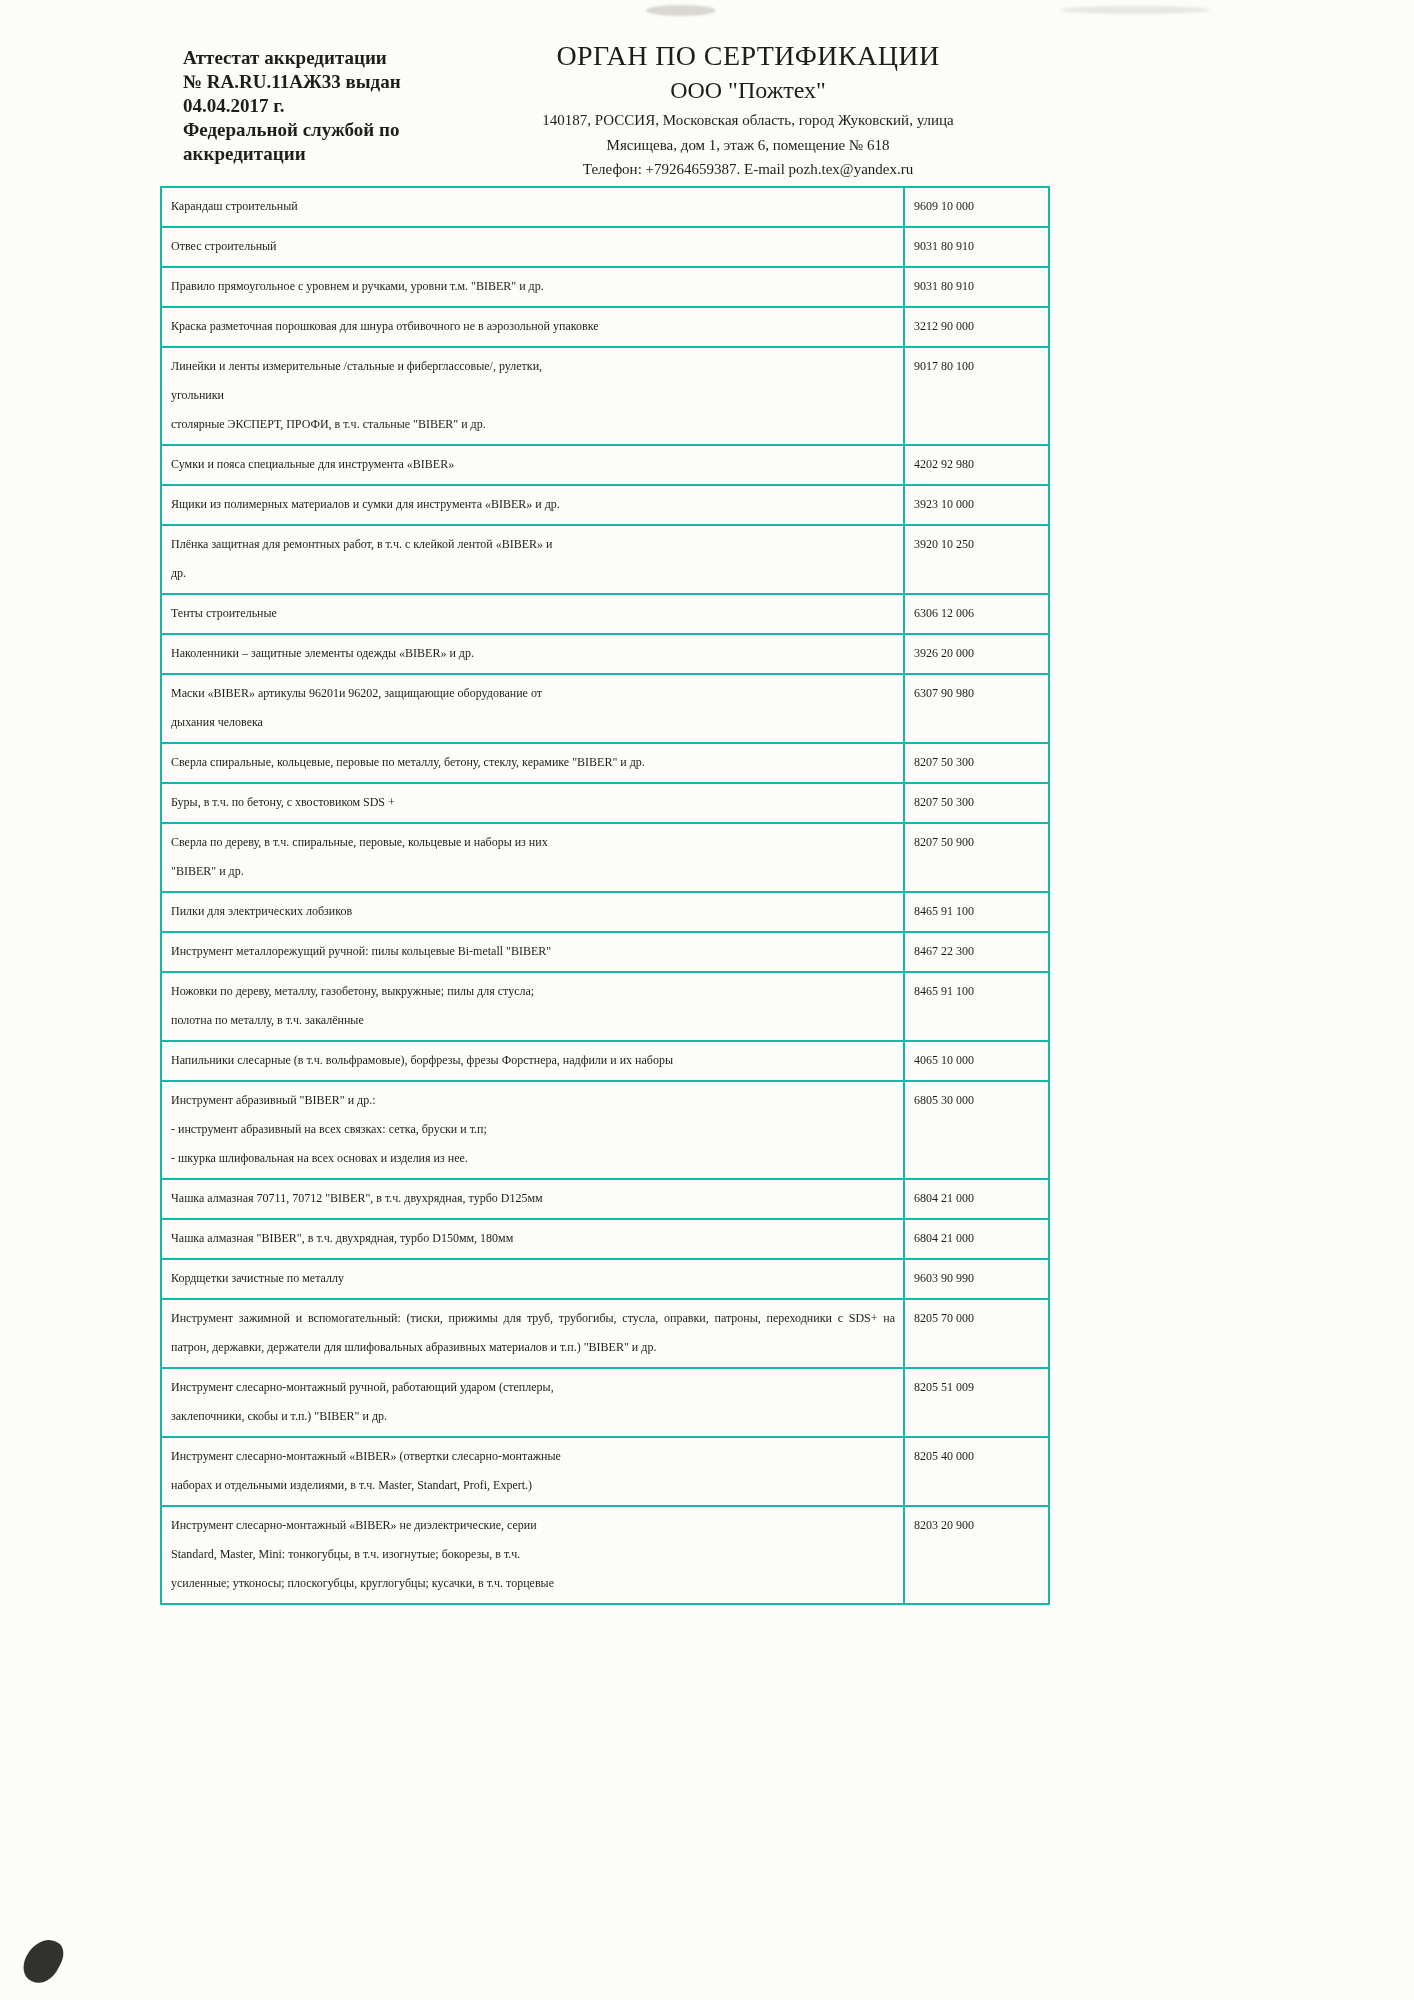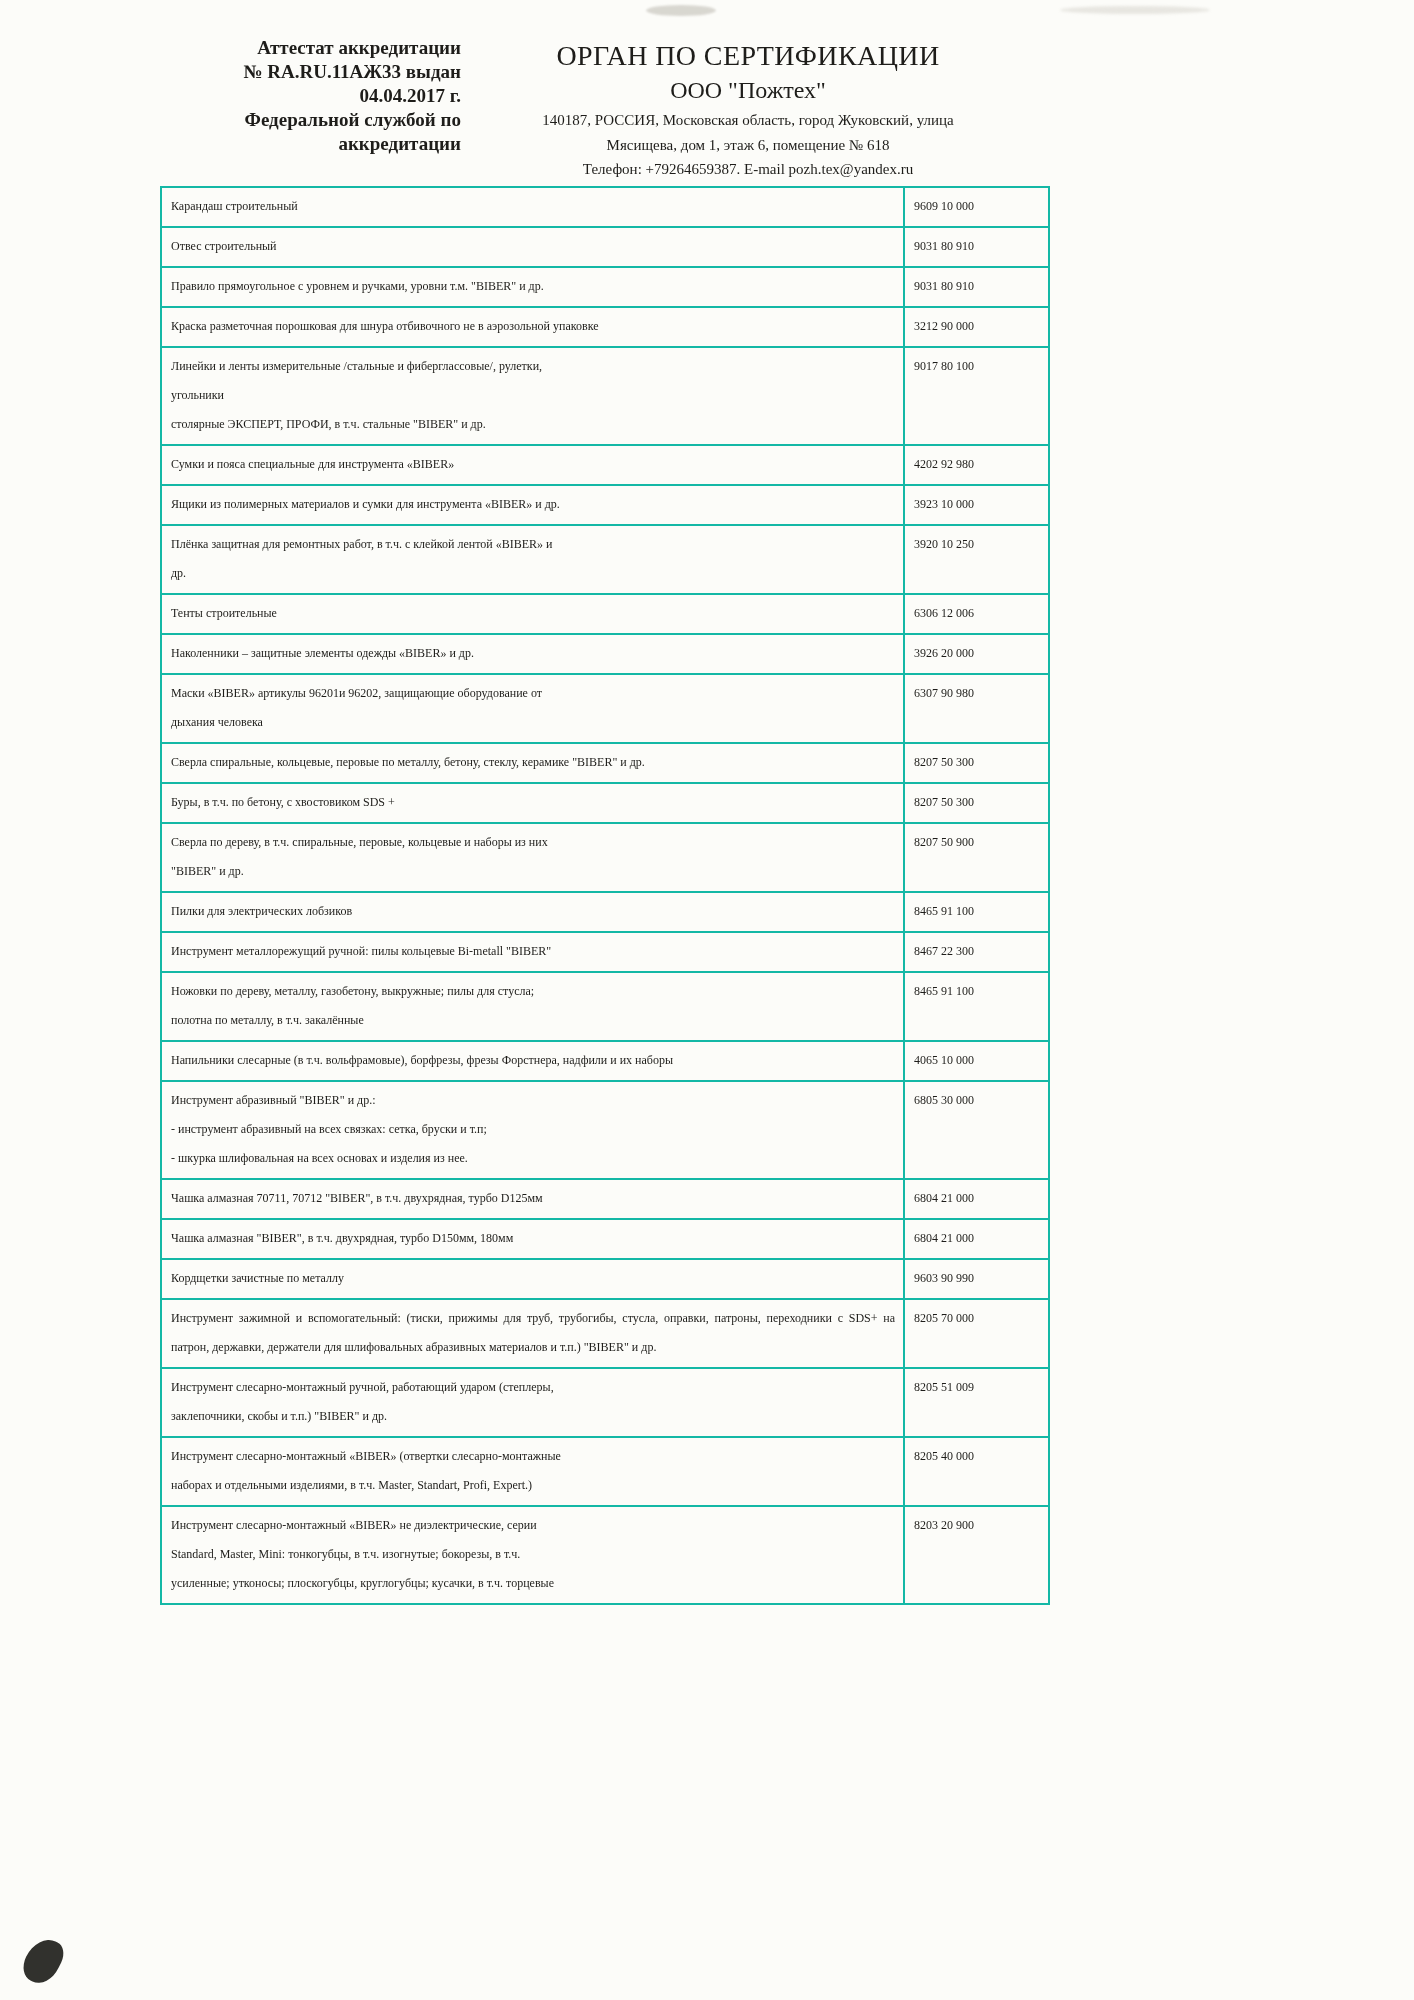--- a/index.html
+++ b/index.html
@@ -6,22 +6,22 @@
   .page {
     position:relative;
     width:1414px; height:2000px;
     background:#fcfcf9;
     overflow:hidden;
     font-family:"Liberation Serif","DejaVu Serif",serif;
     color:#1e1d1a;
   }
   
   .acc-block {
-    position:absolute; left:183px; top:36px; width:278px;
-    text-align:right; font-weight:bold;
+    position:absolute; left:183px; top:46px; width:278px;
+    text-align:left; font-weight:bold;
     font-size:19px; line-height:24px;
   }
   .org-block {
     position:absolute; left:452px; top:38px; width:592px;
     text-align:center;
   }
   .org-title { font-size:28px; line-height:36px; letter-spacing:0.4px; }
   .org-name  { font-size:24px; line-height:32px; }
   .org-address { font-size:15px; line-height:24.5px; margin-top:2px; }
   

